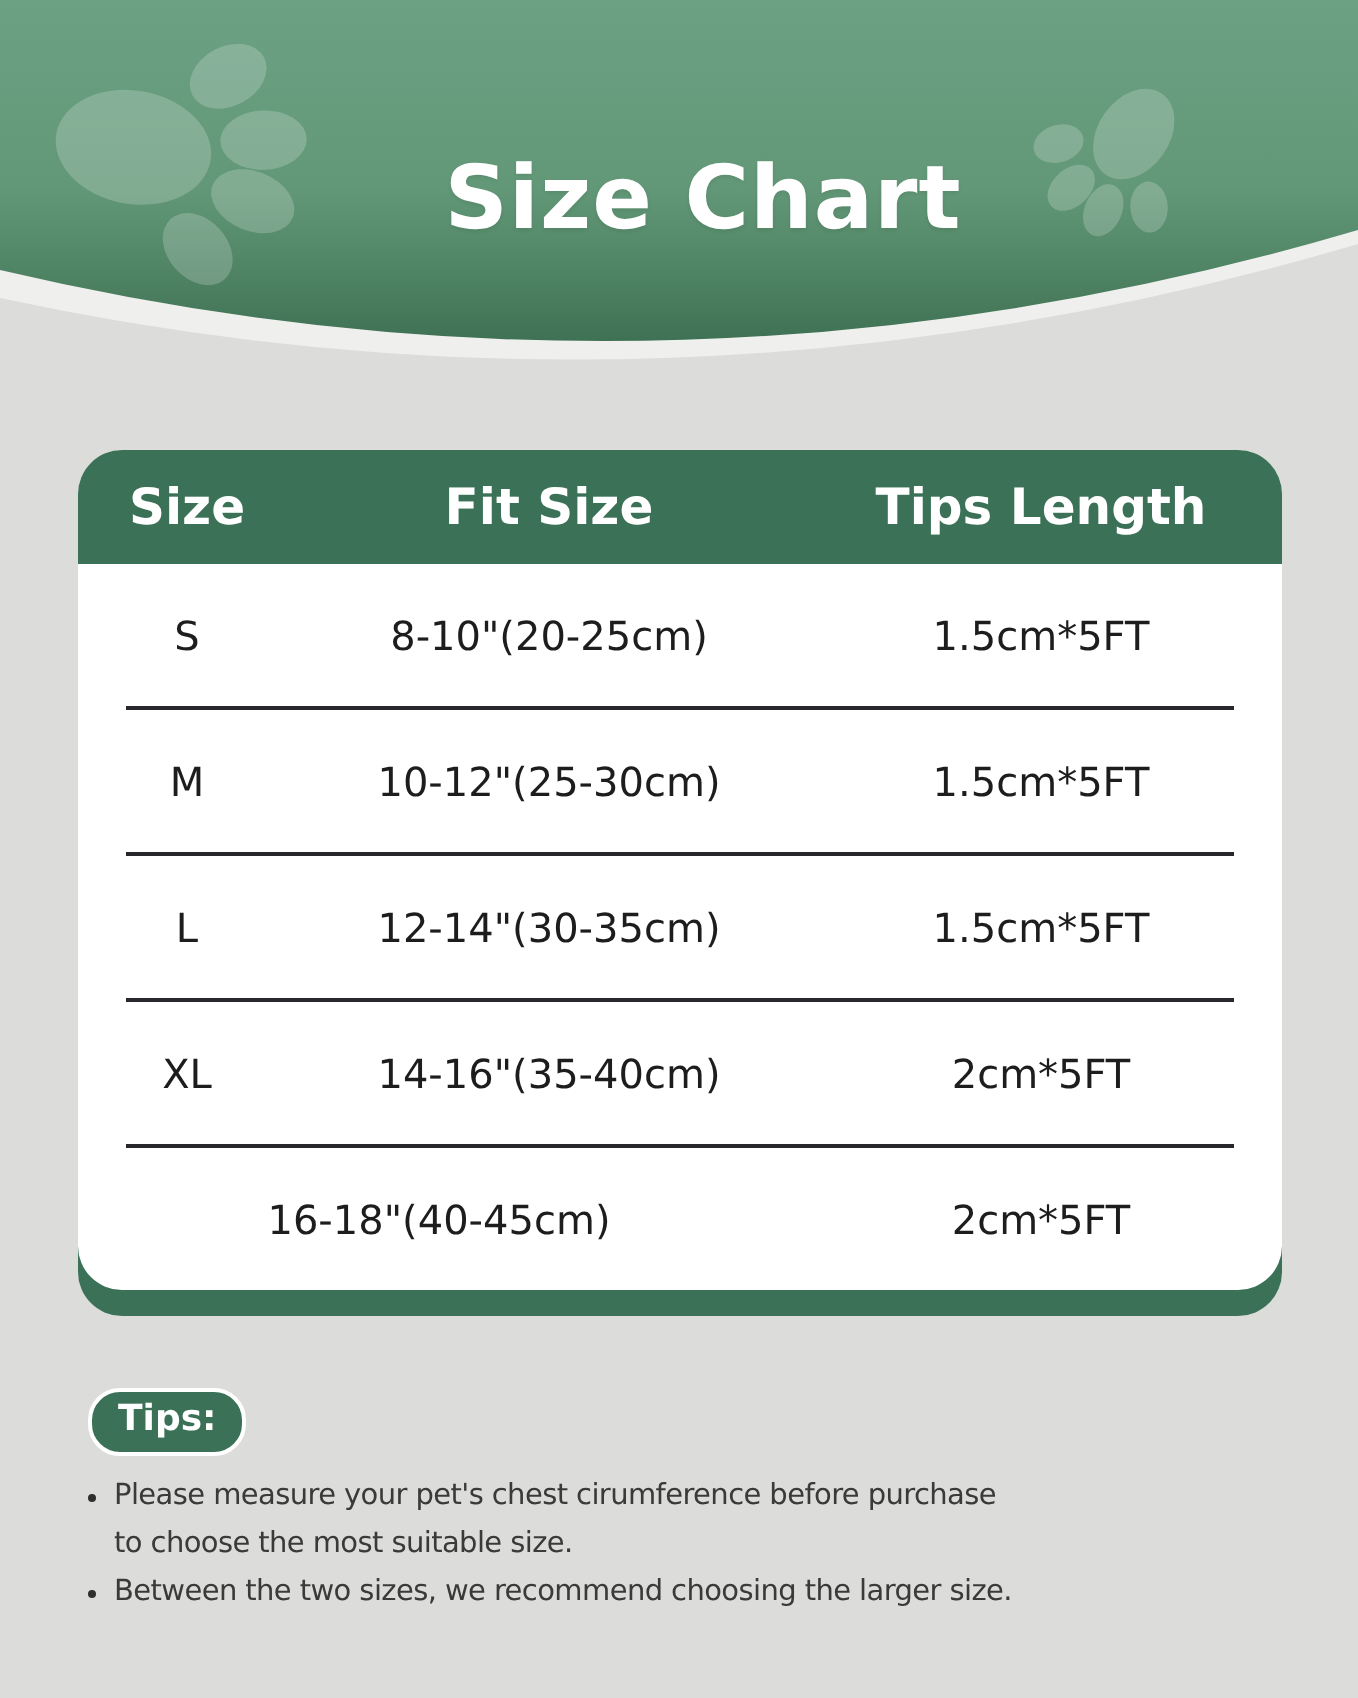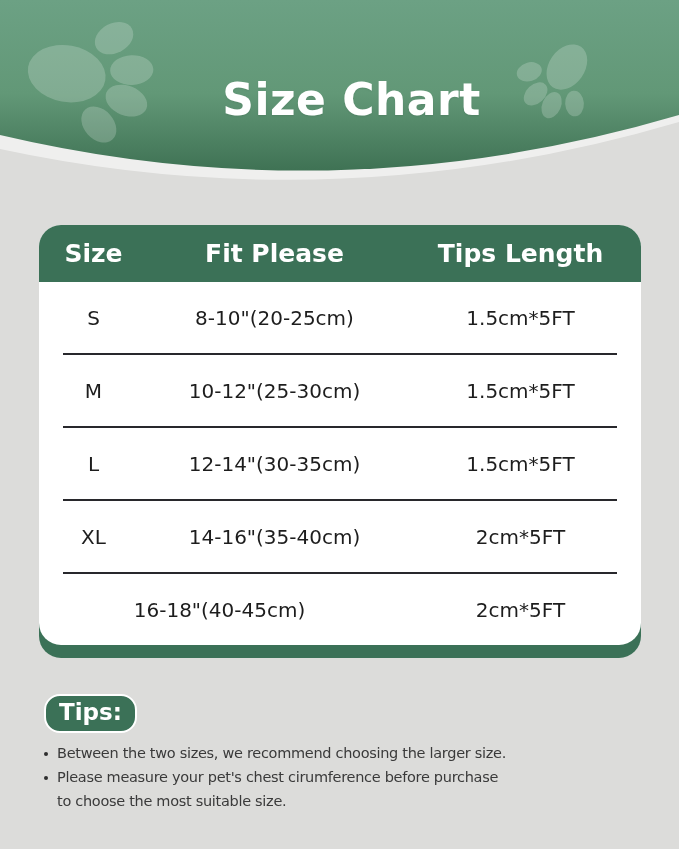--- a/index.html
+++ b/index.html
@@ -48,21 +48,21 @@
     margin-top:47px;
     padding:0 10px 0 44px;
   }
   .chest-col{flex:0 0 122px;text-align:center;}
   .chest-label{font-size:21px;font-weight:700;color:#101010;margin-bottom:4px;}
   .chest-col svg{display:block;margin:0 auto;}
   .tips-col{flex:1;min-width:0;padding-top:2px;}
   .tips-badge{
     display:inline-block;
     background:#3b7157;color:#ffffff;
-    font-weight:700;font-size:23px;line-height:1;
+    font-weight:700;font-size:18px;line-height:1;
     padding:5px 13px 7px;
     border-radius:16px;
     border:2px solid #ffffff;
   }
   .tips-list{margin-top:9px;}
   .tip{display:flex;gap:9px;}
   .tip-bullet{
     flex:none;width:4px;height:4px;border-radius:50%;
     background:#2e2e2e;margin-top:10px;
   }
@@ -98,21 +98,21 @@
     <path d="M0,0 H679 V115 Q340,215 0,135 Z" fill="url(#hg)"></path>
     <use href="#paw" xlink:href="#paw" transform="translate(80,76) rotate(100) scale(1.35)"></use>
     <use href="#paw" xlink:href="#paw" transform="translate(562,74) rotate(215) scale(0.85)"></use>
   </svg>
   <h1>Size Chart</h1>
 </div>
 
 <section class="card">
   <div class="thead">
     <div class="col-size">Size</div>
-    <div class="col-chest">Fit Please</div>
+    <div class="col-chest">Fit Size</div>
     <div class="col-leash">Tips Length</div>
   </div>
 
   <div class="tr">
     <div class="col-size">S</div>
     <div class="col-chest">8-10"(20-25cm)</div>
     <div class="col-leash">1.5cm*5FT</div>
   </div>
   <div class="divider"></div>
 
@@ -144,26 +144,26 @@
 </section>
 
 <div class="footer">
 
   <div class="tips-col">
     <span class="tips-badge">Tips:</span>
     <div class="tips-list">
       <div class="tip">
         <span class="tip-bullet"></span>
         <div>
-          <div class="tip-line">Between the two sizes, we recommend choosing the larger size.</div>
-
+          <div class="tip-line">Please measure your pet's chest cirumference before purchase</div>
+          <div class="tip-line">to choose the most suitable size.</div>
         </div>
       </div>
       <div class="tip">
         <span class="tip-bullet"></span>
         <div>
-          <div class="tip-line">Please measure your pet's chest cirumference before purchase</div>
-          <div class="tip-line">to choose the most suitable size.</div>
+          <div class="tip-line">Between the two sizes, we recommend choosing the larger size.</div>
+
         </div>
       </div>
     </div>
   </div>
 </div>
 
 </body></html>

